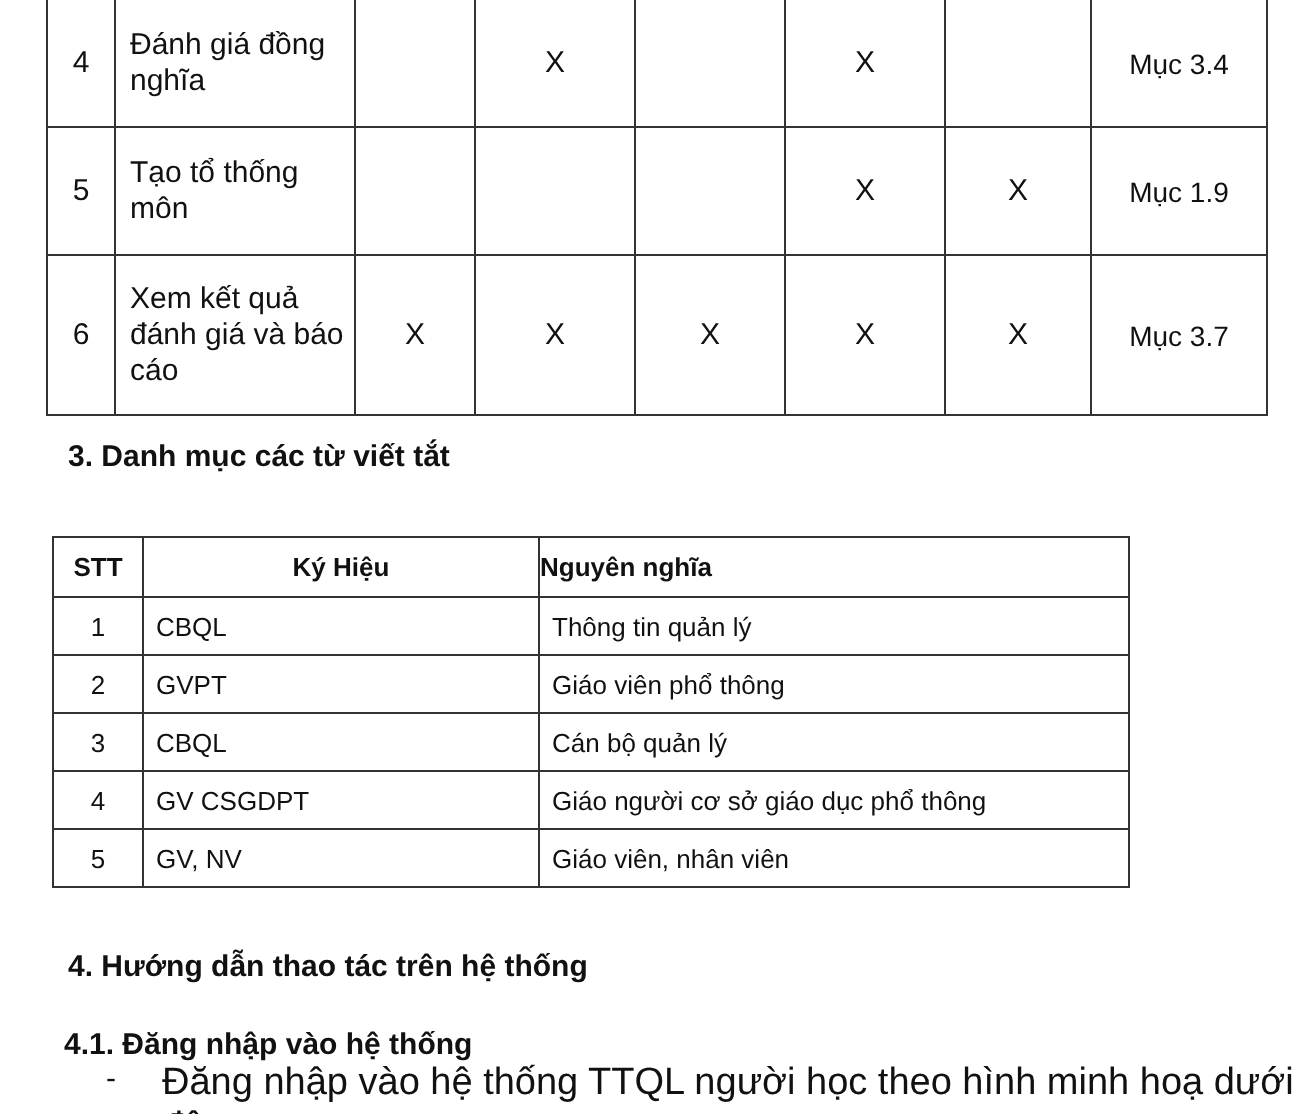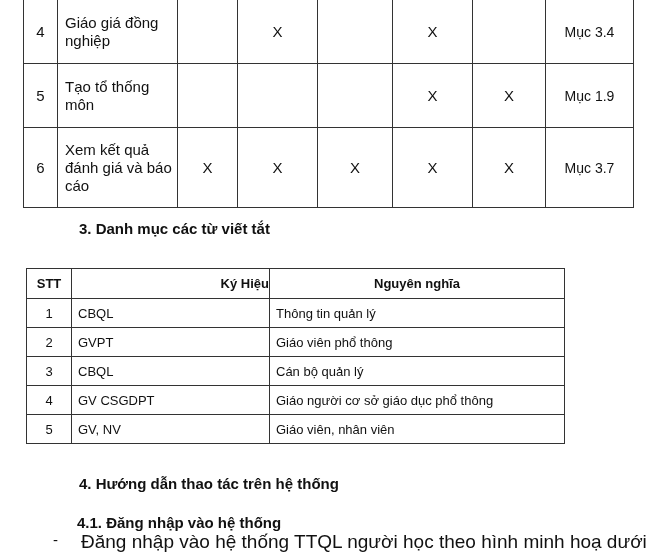--- a/index.html
+++ b/index.html
@@ -10,45 +10,45 @@
 
   
   #perm { left:23px; top:-1px; width:611px; font-size:15px; }
   #perm td { height:63px; }
   #perm tr.tall td { height:79px; }
   #perm td.num { width:33px; text-align:center; }
   #perm td.name { width:112px; padding-left:7px; line-height:18px; }
   #perm td.mark { text-align:center; }
   #perm td.ref { text-align:center; font-size:14px; }
 
-  .h { position:absolute; font-weight:bold; font-size:15px;margin-left:45px; }
+  .h { position:absolute; font-weight:bold; font-size:15px; }
   #h3 { left:34px; top:220px; }
   #h4 { left:34px; top:475px; }
   #h41 { left:32px; top:514px; font-size:15px; }
   #bullet { position:absolute; left:53px; top:531px; font-size:15px; }
   #bullet-text { position:absolute; left:81px; top:531px; font-size:19px; }
 
   
   #abbr { left:26px; top:268px; width:539px; font-size:13px; }
   #abbr th { height:29px; font-weight:bold; font-size:13px; }
   #abbr td { height:28px; }
   #abbr .c1 { width:44px; text-align:center;margin-top:32px; }
   #abbr .c2 { width:191px; padding-left:6px; text-align:left; }
-  #abbr th.c2 { text-align:right; padding-left:0; }
+  #abbr th.c2 { text-align:center; padding-left:0; }
   #abbr .c3 { padding-left:6px; text-align:left; }
-  #abbr th.c3 { text-align:center; padding-left:0; }
+  #abbr th.c3 { text-align:left; padding-left:0; }
 </style>
 </head>
 <body>
 
 <table id="perm">
   <tbody>
       <tr>
     <td class="num">4</td>
-    <td class="name">Giáo giá đồng nghiệp</td>
+    <td class="name">Đánh giá đồng nghĩa</td>
     <td class="mark" style="width:59px"></td>
     <td class="mark" style="width:79px">X</td>
     <td class="mark" style="width:74px"></td>
     <td class="mark" style="width:79px">X</td>
     <td class="mark" style="width:72px"></td>
     <td class="ref">Mục 3.4</td>
   </tr>
   <tr>
     <td class="num">5</td>
     <td class="name">Tạo tổ thống môn</td>

